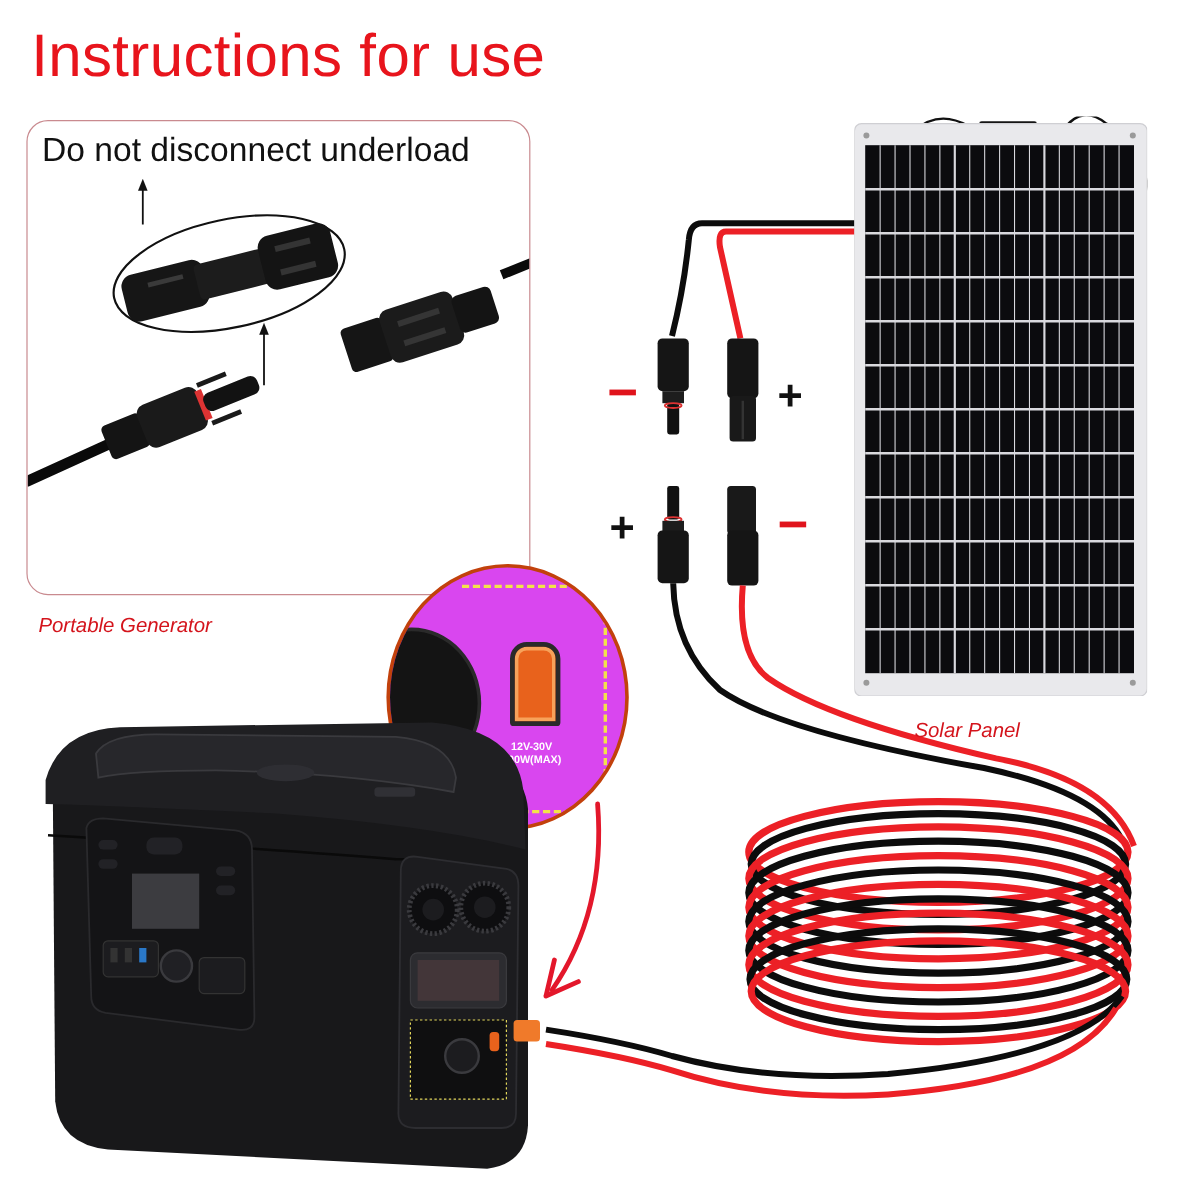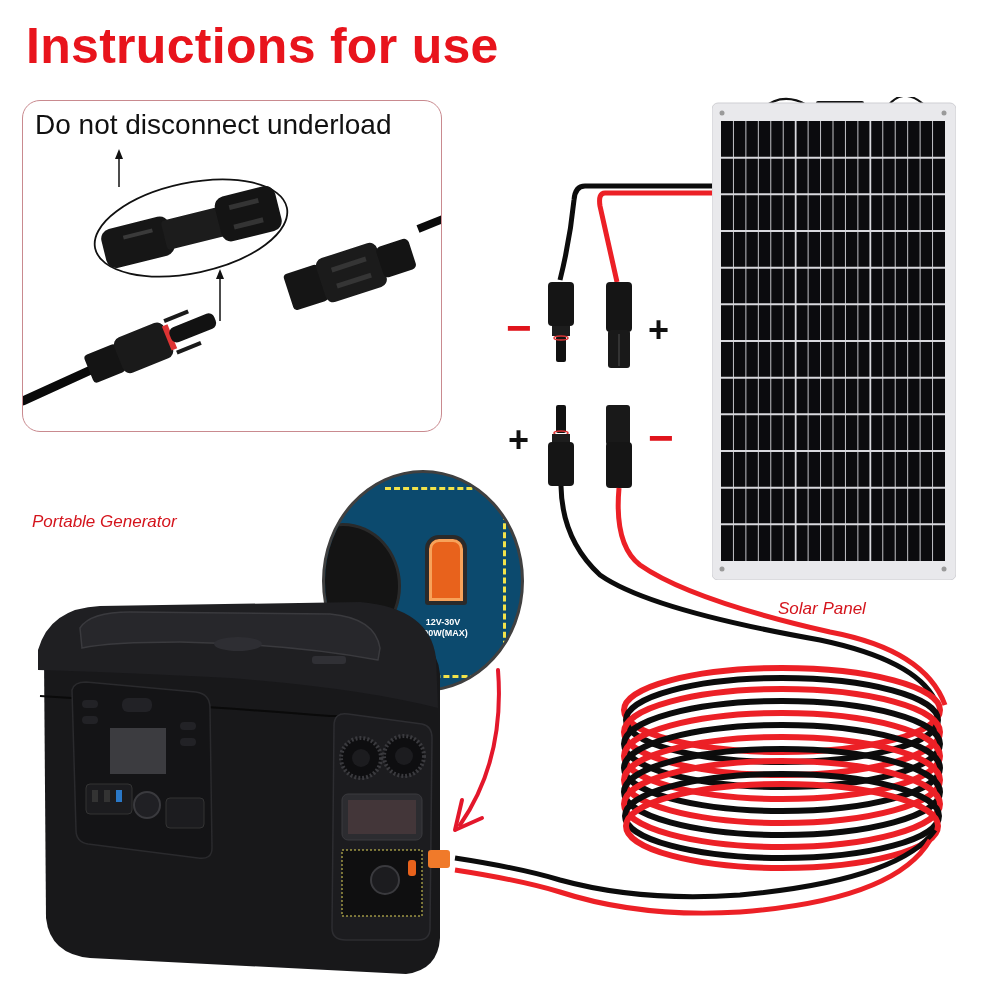--- a/index.html
+++ b/index.html
@@ -1,19 +1,19 @@
 <!DOCTYPE html>
 <html><head>
 <meta charset="utf-8">
 <style>
   html,body{margin:0;padding:0;background:#ffffff;}
   body{width:1000px;height:1000px;position:relative;overflow:hidden;font-family:"Liberation Sans",sans-serif;}
   .abs{position:absolute;}
-  .title{left:26px;top:16px;font-size:50px;font-weight:bold;color:#e8141c;letter-spacing:0.3px;line-height:60px;white-space:nowrap;}
-  .inset{left:22px;top:100px;width:420px;height:332px;border:1.5px solid #c98a8f;border-radius:18px;background:#fff;box-sizing:border-box;overflow:hidden;}
+  .title{left:26px;top:16px;font-size:50px;font-weight:normal;color:#e8141c;letter-spacing:0.3px;line-height:60px;white-space:nowrap;}
+  .inset{left:22px;top:100px;width:420px;height:396px;border:1.5px solid #c98a8f;border-radius:18px;background:#fff;box-sizing:border-box;overflow:hidden;}
   .inset-top{left:12px;top:8px;font-size:28px;color:#111;white-space:nowrap;}
   .inset-bot{left:38px;top:296px;font-size:26px;color:#111;white-space:nowrap;}
   .label-red{color:#d4141c;font-style:italic;font-size:17px;white-space:nowrap;}
   .sign{font-weight:bold;white-space:nowrap;line-height:1;}
   svg{display:block;}
 </style>
 </head>
 <body>
 
 <div class="abs title">Instructions for use</div>
@@ -155,23 +155,23 @@
       </g>
   </svg>
 </div>
 
 <div class="abs sign" style="left:506px;top:306px;font-size:44px;color:#e0141c;">−</div>
 <div class="abs sign" style="left:648px;top:312px;font-size:36px;color:#111;">+</div>
 <div class="abs sign" style="left:508px;top:422px;font-size:36px;color:#111;">+</div>
 <div class="abs sign" style="left:648px;top:416px;font-size:44px;color:#e0141c;">−</div>
 
 <div class="abs label-red" style="left:32px;top:512px;">Portable Generator</div>
-<div class="abs label-red" style="left:778px;top:599px;font-style:italic;">Solar Panel</div>
-
-<div class="abs" style="left:322px;top:470px;width:196px;height:216px;border-radius:50%;border:3px solid #404040;overflow:hidden;background:#0c4a6e;">
+<div class="abs label-red" style="left:762px;top:599px;font-style:italic;">Solar Panel</div>
+
+<div class="abs" style="left:322px;top:470px;width:196px;height:216px;border-radius:50%;border:3px solid #c2410c;overflow:hidden;background:#d946ef;">
   <div class="abs" style="left:-40px;top:50px;width:110px;height:120px;border-radius:50%;border:3px solid #2a2a2a;background:#141414;"></div>
   <div class="abs" style="left:60px;top:14px;width:118px;height:185px;border:3px dashed #f2e34a;border-left:none;border-radius:0 4px 4px 0;"></div>
   <div class="abs" style="left:100px;top:62px;width:34px;height:62px;border-radius:14px 14px 3px 3px;background:#e8621c;border:4px solid #2a2a2a;box-shadow:inset 0 0 0 3px #f7a25a;"></div>
   <div class="abs" style="left:88px;top:144px;width:60px;text-align:center;color:#fff;font-weight:bold;font-size:9px;line-height:11px;">
     <div>12V-30V</div>
     <div>300W(MAX)</div>
   </div>
 </div>
 
 <div class="abs" style="left:30px;top:598px;width:420px;height:382px;">

